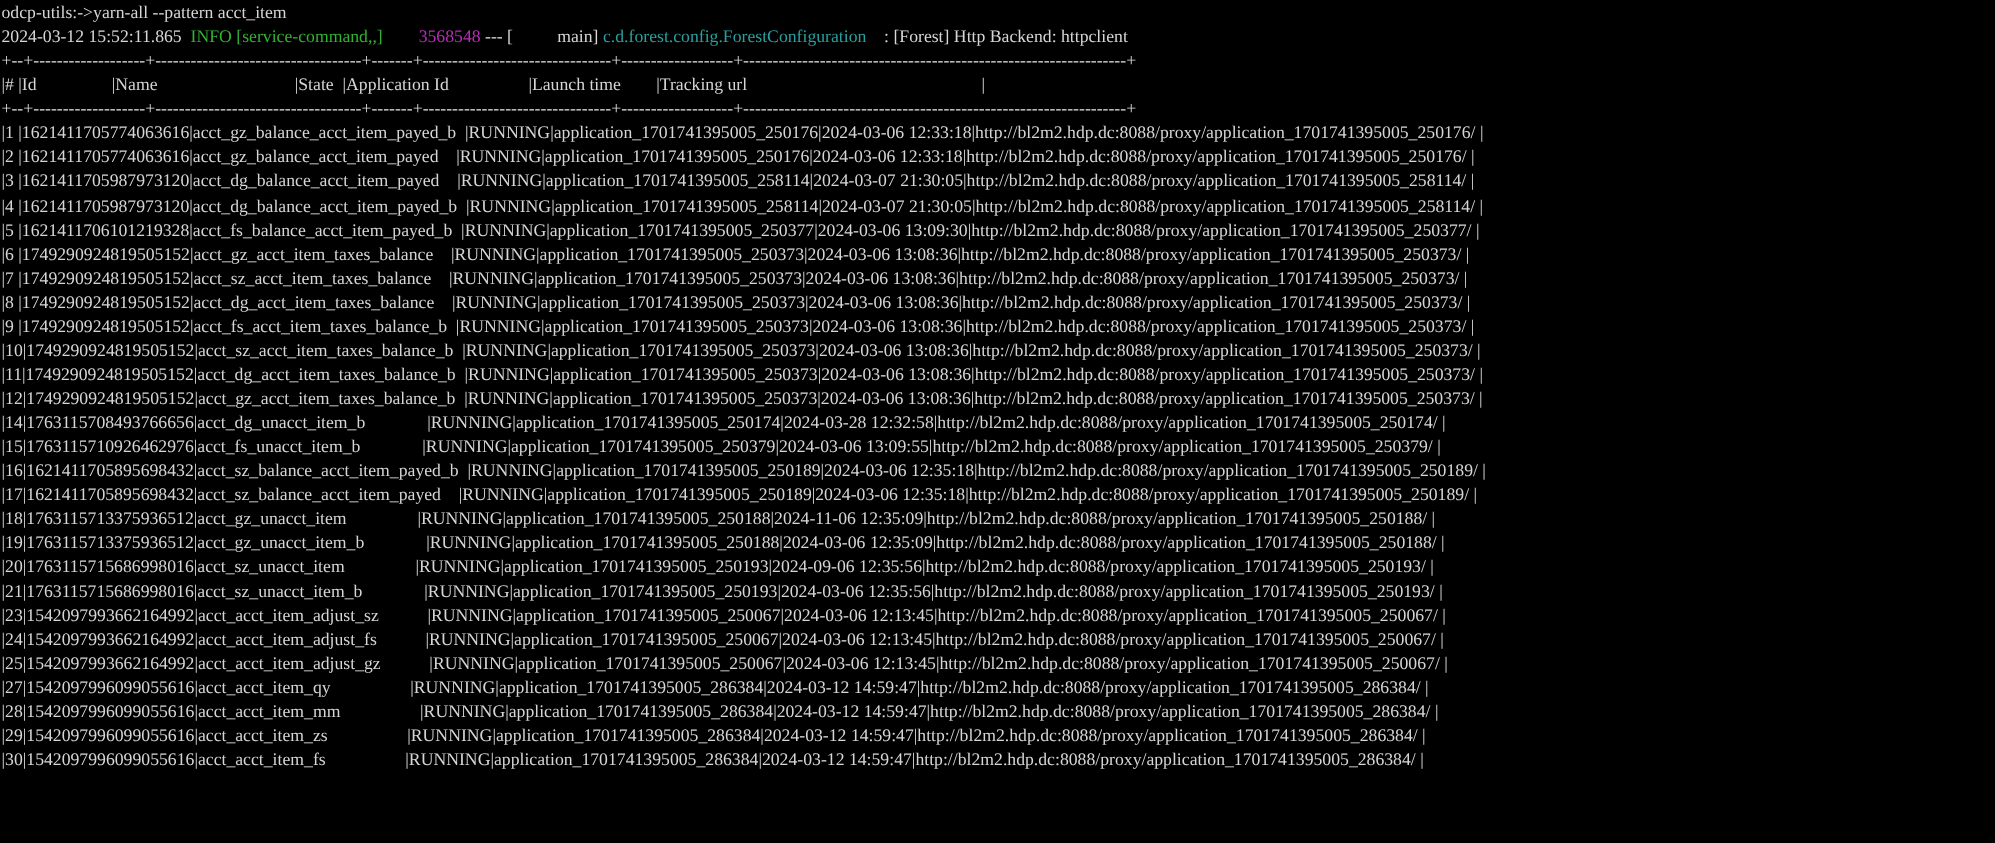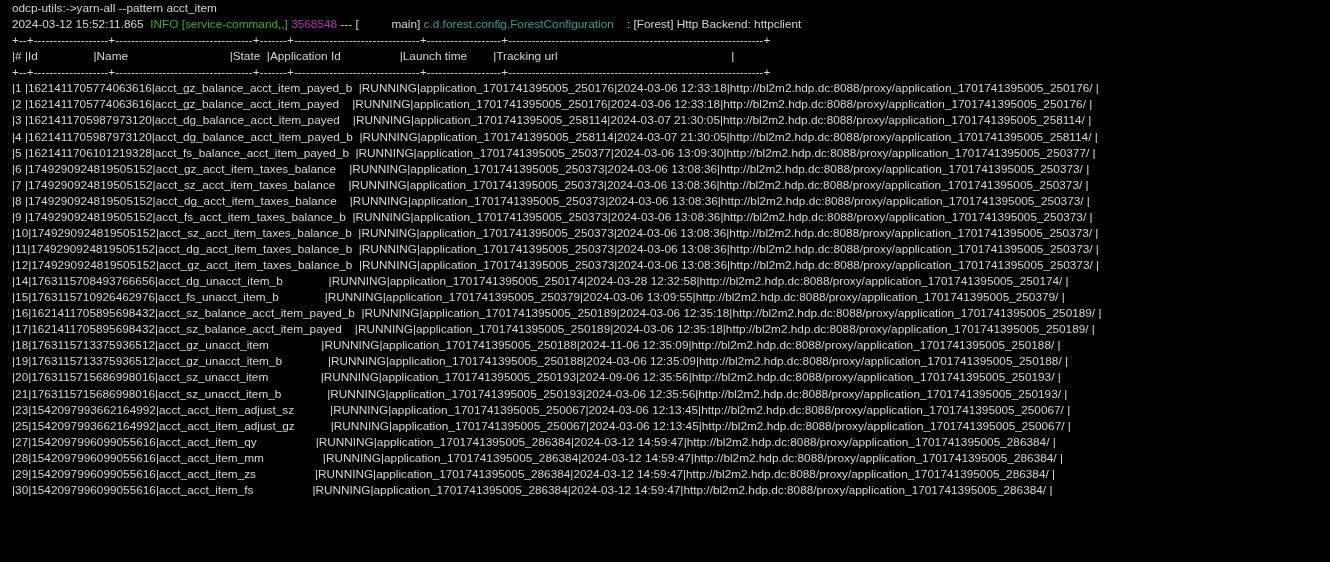--- a/index.html
+++ b/index.html
@@ -2,31 +2,31 @@
 <html style="--bg: #000000; --fg: #d6d6d6; --green: #31b231; --magenta: #b62eb6; --cyan: #2b9f9f;"><head>
 <meta charset="utf-8">
 <style>
   html,body{margin:0;padding:0;background:#000;}
   #screen{
     position:relative;
     width:1330px;height:562px;
     overflow:hidden;
     background:var(--bg,#000);
     color:var(--fg,#d6d6d6);
-    font-family:Liberation Sans, sans-serif;
+    font-family:Liberation Serif, serif;
     font-size:11.8px;
     line-height:16.057px;
-    padding-left:12px;
+    padding-left:1px;
     box-sizing:border-box;
   }
   .line{white-space:pre;}
   #yarn-table div{white-space:pre;}
   .c-default{color:var(--fg,#d6d6d6);}
   .c-green{color:var(--green,#31b231);}
-  .c-magenta{color:var(--magenta,#b62eb6);}
+  .c-magenta{color:var(--magenta,#b62eb6);margin-left:21px;}
   .c-cyan{color:var(--cyan,#2b9f9f);}
 </style>
 </head>
 <body>
 
 <div id="screen">
   <div class="line"><span>odcp-utils:-&gt;</span><span>yarn-all --pattern acct_item</span></div>
   <div class="line"><span class="c-default">2024-03-12 15:52:11.865  </span><span class="c-green">INFO [service-command,,]</span><span class="c-default"> </span><span class="c-magenta">3568548</span><span class="c-default"> --- [          main] </span><span class="c-cyan">c.d.forest.config.ForestConfiguration</span><span class="c-default">    : [Forest] Http Backend: httpclient</span></div>
   <div id="yarn-table">
       <div>+--+-------------------+-----------------------------------+-------+--------------------------------+-------------------+-----------------------------------------------------------------+</div>
@@ -46,19 +46,20 @@
       <div>|12|1749290924819505152|acct_gz_acct_item_taxes_balance_b  |RUNNING|application_1701741395005_250373|2024-03-06 13:08:36|http://bl2m2.hdp.dc:8088/proxy/application_1701741395005_250373/ |</div>
       <div>|14|1763115708493766656|acct_dg_unacct_item_b              |RUNNING|application_1701741395005_250174|2024-03-28 12:32:58|http://bl2m2.hdp.dc:8088/proxy/application_1701741395005_250174/ |</div>
       <div>|15|1763115710926462976|acct_fs_unacct_item_b              |RUNNING|application_1701741395005_250379|2024-03-06 13:09:55|http://bl2m2.hdp.dc:8088/proxy/application_1701741395005_250379/ |</div>
       <div>|16|1621411705895698432|acct_sz_balance_acct_item_payed_b  |RUNNING|application_1701741395005_250189|2024-03-06 12:35:18|http://bl2m2.hdp.dc:8088/proxy/application_1701741395005_250189/ |</div>
       <div>|17|1621411705895698432|acct_sz_balance_acct_item_payed    |RUNNING|application_1701741395005_250189|2024-03-06 12:35:18|http://bl2m2.hdp.dc:8088/proxy/application_1701741395005_250189/ |</div>
       <div>|18|1763115713375936512|acct_gz_unacct_item                |RUNNING|application_1701741395005_250188|2024-11-06 12:35:09|http://bl2m2.hdp.dc:8088/proxy/application_1701741395005_250188/ |</div>
       <div>|19|1763115713375936512|acct_gz_unacct_item_b              |RUNNING|application_1701741395005_250188|2024-03-06 12:35:09|http://bl2m2.hdp.dc:8088/proxy/application_1701741395005_250188/ |</div>
       <div>|20|1763115715686998016|acct_sz_unacct_item                |RUNNING|application_1701741395005_250193|2024-09-06 12:35:56|http://bl2m2.hdp.dc:8088/proxy/application_1701741395005_250193/ |</div>
       <div>|21|1763115715686998016|acct_sz_unacct_item_b              |RUNNING|application_1701741395005_250193|2024-03-06 12:35:56|http://bl2m2.hdp.dc:8088/proxy/application_1701741395005_250193/ |</div>
       <div>|23|1542097993662164992|acct_acct_item_adjust_sz           |RUNNING|application_1701741395005_250067|2024-03-06 12:13:45|http://bl2m2.hdp.dc:8088/proxy/application_1701741395005_250067/ |</div>
+      <div>|24|1542097993662164992|acct_acct_item_adjust_fs           |RUNNING|application_1701741395005_250067|2024-03-06 12:13:45|http://bl2m2.hdp.dc:8088/proxy/application_1701741395005_250067/ |</div>
       <div>|25|1542097993662164992|acct_acct_item_adjust_gz           |RUNNING|application_1701741395005_250067|2024-03-06 12:13:45|http://bl2m2.hdp.dc:8088/proxy/application_1701741395005_250067/ |</div>
       <div>|27|1542097996099055616|acct_acct_item_qy                  |RUNNING|application_1701741395005_286384|2024-03-12 14:59:47|http://bl2m2.hdp.dc:8088/proxy/application_1701741395005_286384/ |</div>
       <div>|28|1542097996099055616|acct_acct_item_mm                  |RUNNING|application_1701741395005_286384|2024-03-12 14:59:47|http://bl2m2.hdp.dc:8088/proxy/application_1701741395005_286384/ |</div>
       <div>|29|1542097996099055616|acct_acct_item_zs                  |RUNNING|application_1701741395005_286384|2024-03-12 14:59:47|http://bl2m2.hdp.dc:8088/proxy/application_1701741395005_286384/ |</div>
       <div>|30|1542097996099055616|acct_acct_item_fs                  |RUNNING|application_1701741395005_286384|2024-03-12 14:59:47|http://bl2m2.hdp.dc:8088/proxy/application_1701741395005_286384/ |</div>
     </div>
 </div>
 
 </body></html>

